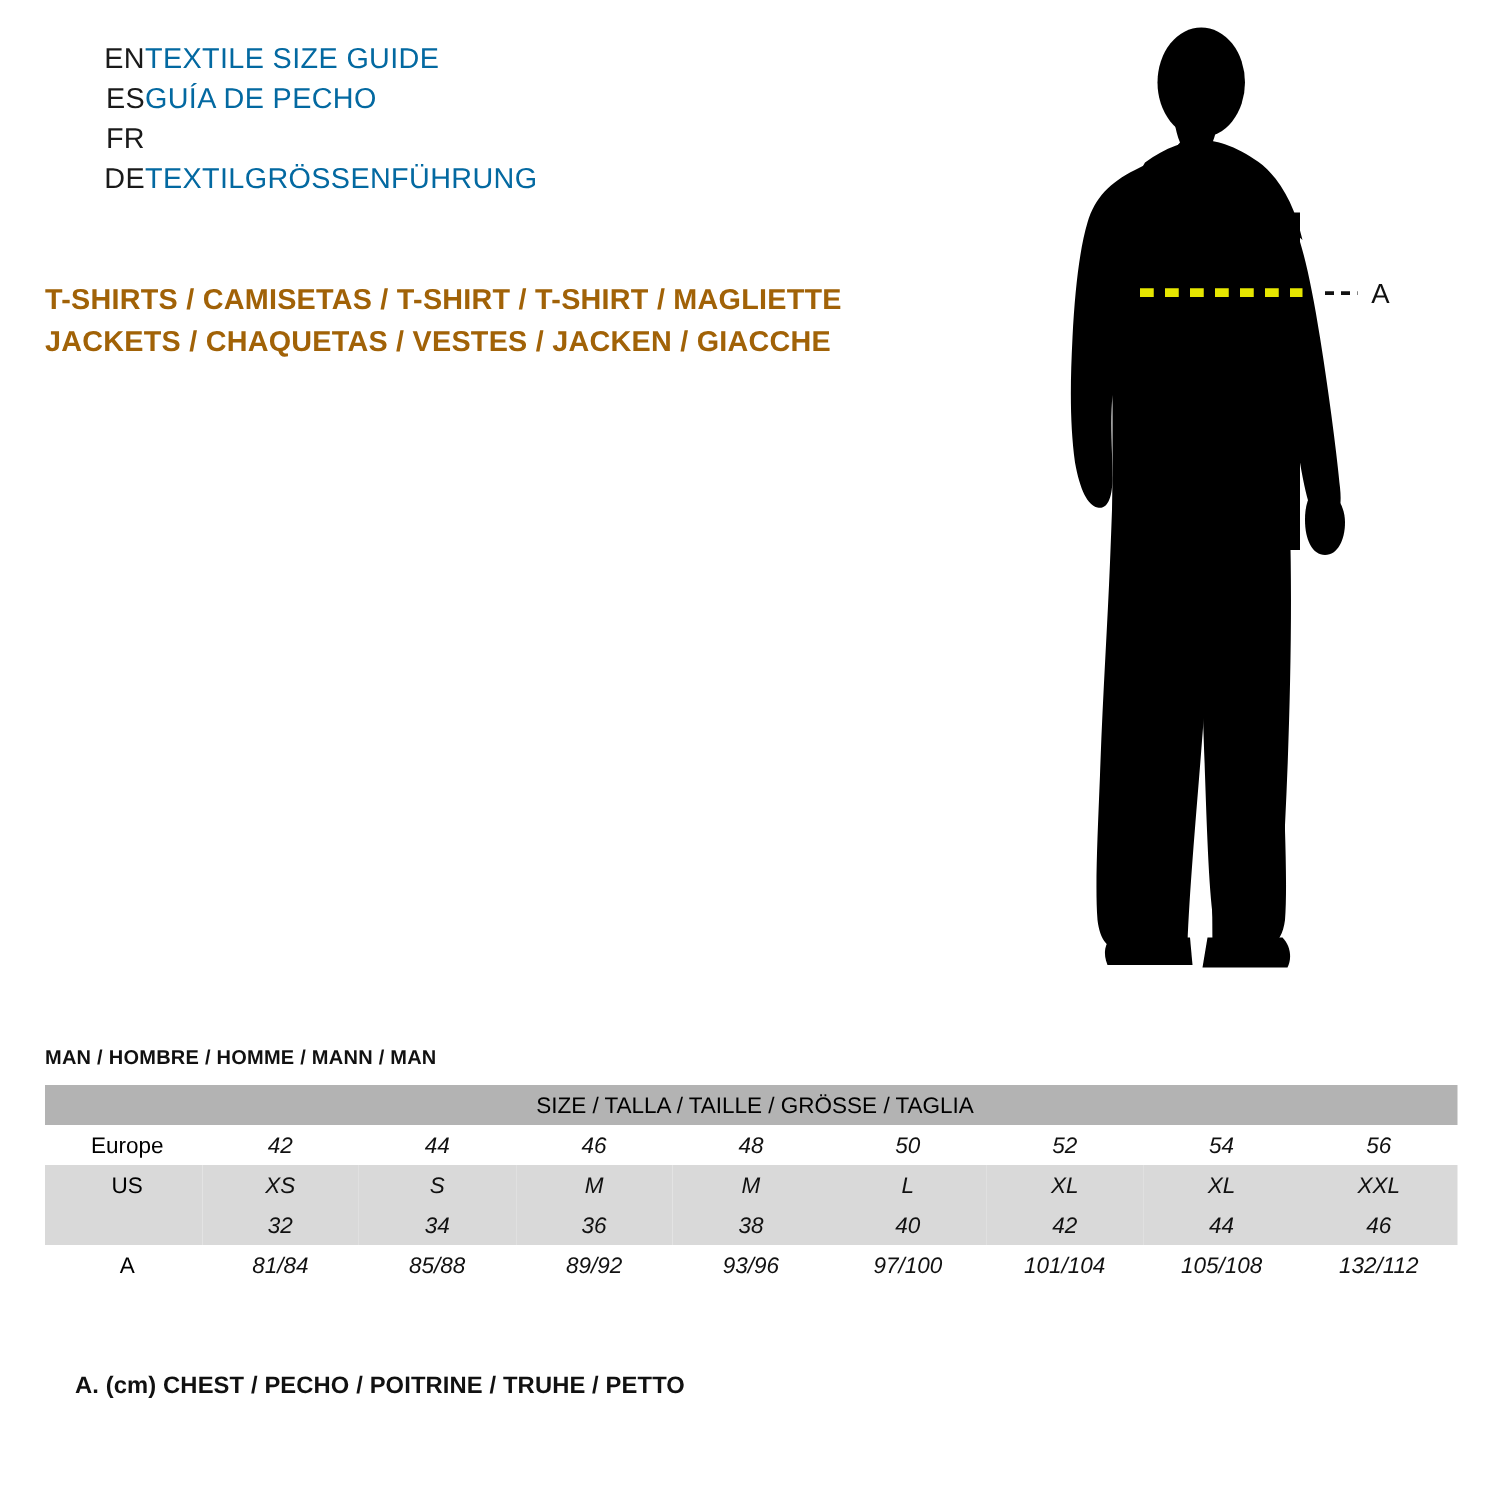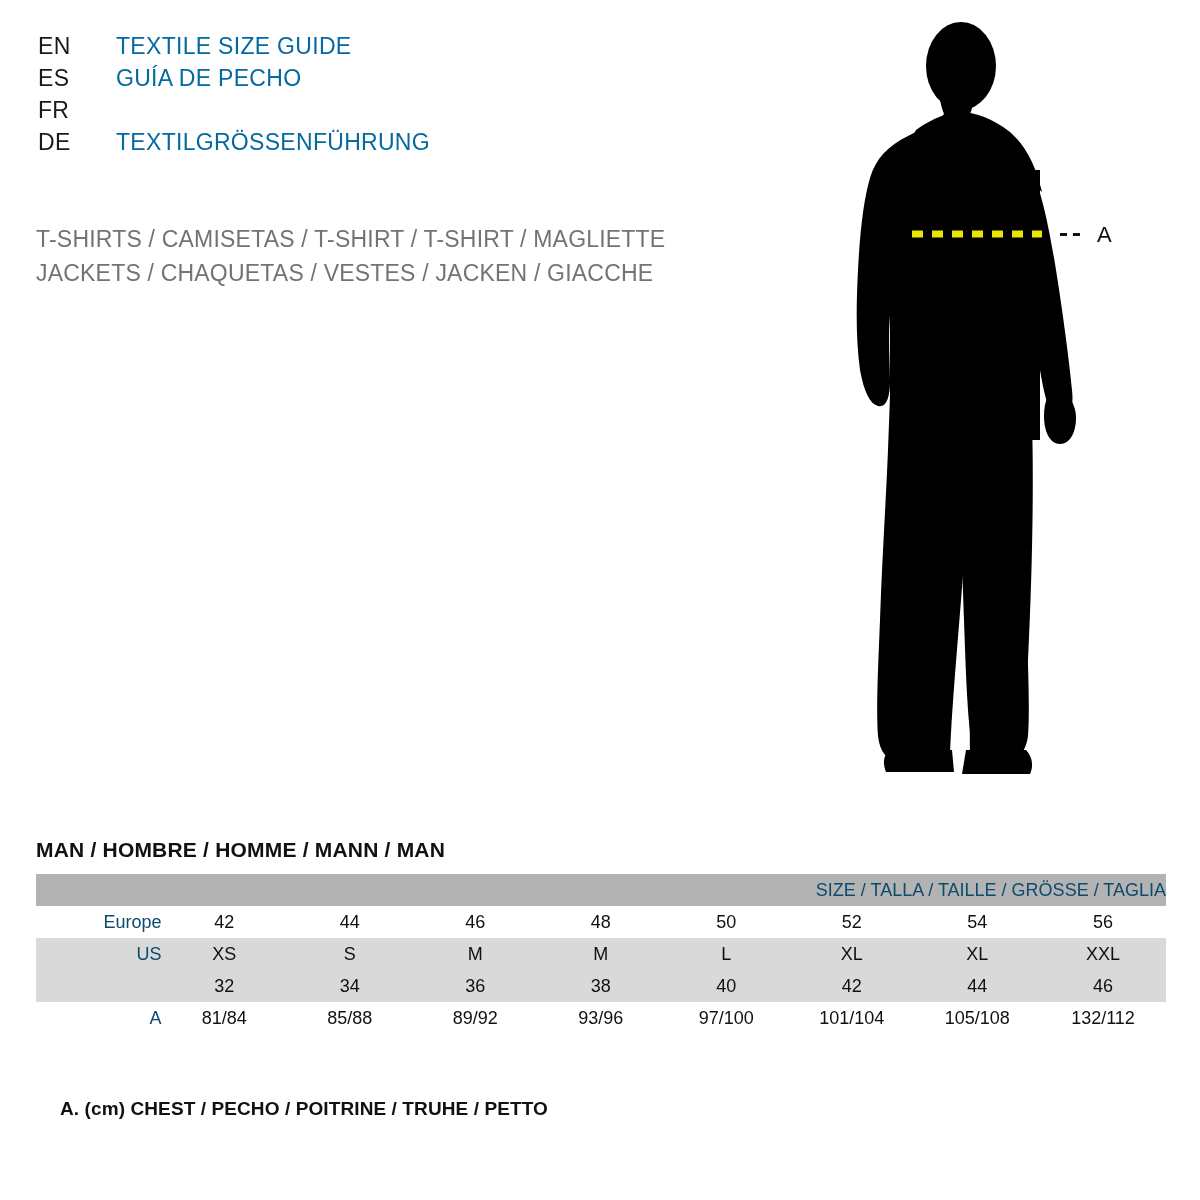--- a/index.html
+++ b/index.html
@@ -26,20 +26,21 @@
     position: absolute;
     left: 38px;
     top: 30px;
     width: 700px;
   }
   .lang-row {
     display: flex;
     align-items: baseline;
     height: 32px;
     line-height: 32px;
+    text-align: right;
   }
   .lang-code {
     width: 78px;
     font-size: 23px;
     letter-spacing: 0.3px;
     color: #1a1a1a;
   }
   .lang-text {
     font-size: 23px;
     letter-spacing: 0.3px;
@@ -49,24 +50,24 @@
 
   
   .category-block {
     position: absolute;
     left: 36px;
     top: 222px;
     width: 760px;
   }
   .category-line {
     font-size: 23px;
-    font-weight: normal;
+    font-weight: bold;
     letter-spacing: 0.2px;
     line-height: 34px;
-    color: #737373;
+    color: #a16207;
     white-space: nowrap;
   }
 
   
   .figure-wrap {
     position: absolute;
     left: 820px;
     top: 20px;
     width: 360px;
     height: 780px;
@@ -92,48 +93,49 @@
   }
 
   
   .table-section {
     position: absolute;
     left: 36px;
     top: 838px;
     width: 1130px;
   }
   .table-heading {
-    font-size: 21px;
+    font-size: 16px;
     font-weight: bold;
     letter-spacing: 0.2px;
     color: #111;
     margin-bottom: 12px;
   }
   table.size-table {
     border-collapse: collapse;
     width: 1130px;
     table-layout: fixed;
     font-size: 18px;
   }
   table.size-table td, table.size-table th {
     padding: 0;
     height: 32px;
     vertical-align: middle;
   }
   .row-title-cell {
     width: 160px;
-    text-align: right;
+    text-align: center;
     padding-left: 6px !important;
     font-weight: normal;
-    color: #0c4a6e;
+    color: #000000;
     margin-top: 12px;
   }
   .val-cell {
     text-align: center;
     color: #111;
+    font-style: italic;
   }
   .band-light {
     background: #d9d9d9;
     padding-left: 32px;
   }
   .band-white {
     background: #ffffff;
   }
   .header-band td {
     background: #b3b3b3;

